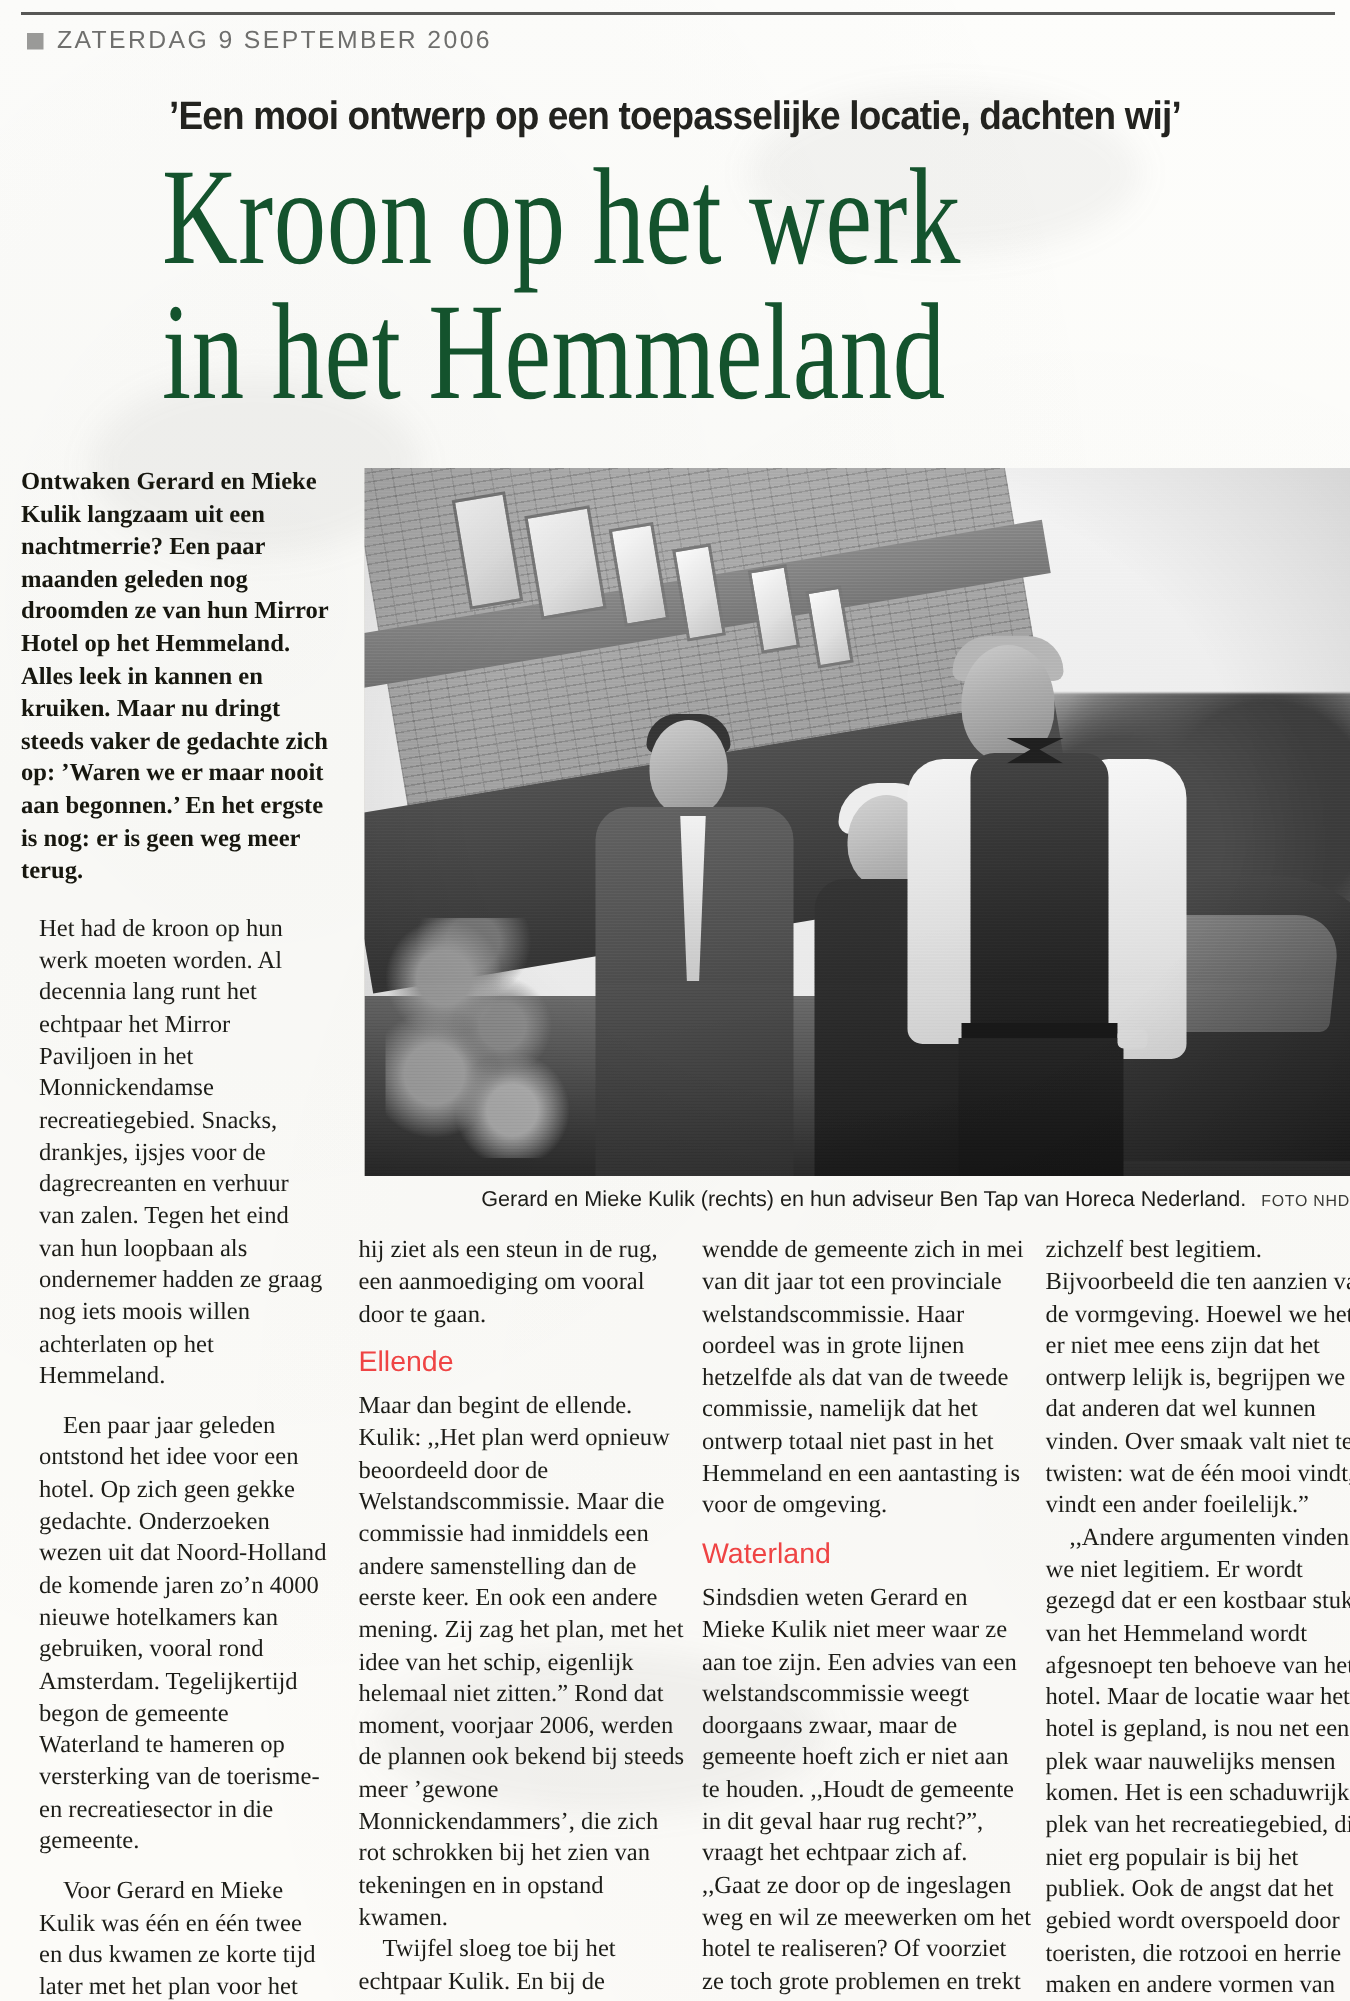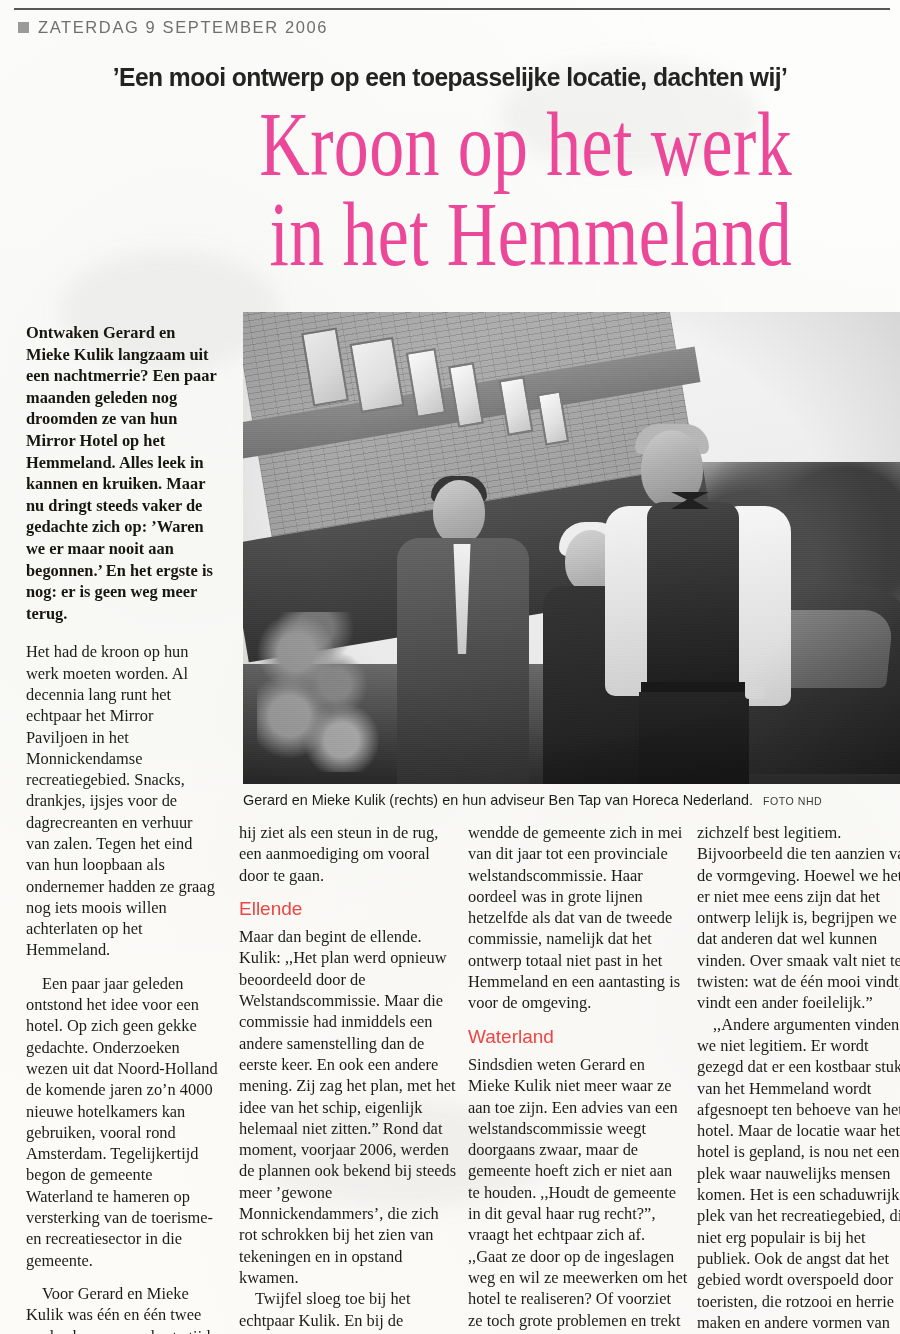--- a/index.html
+++ b/index.html
@@ -69,23 +69,23 @@
     font-weight: bold;
     font-size: 26.5px;
     letter-spacing: -0.6px;
     color: #23231f;
     transform: scaleX(0.93);
   }
   .headline {
     position: absolute;
     left: 0; right: 0;
     top: 100px;
-    text-align: right;
+    text-align: left;
     font-family: "Liberation Serif", serif;
-    color: #ec4899;
+    color: #14532d;
     line-height: 0.96;
   }
   .headline .hl-line {
     display: block;
     font-size: 92px;
     font-weight: normal;
     transform: scaleX(0.76);
     letter-spacing: 0.5px;
   }
   .headline .hl-line.l2 {
@@ -108,21 +108,21 @@
     top: 0;
     width: 216px;
   }
   .lead-text {
     font-family: "Liberation Serif", serif;
     font-weight: bold;
     font-size: 16.4px;
     line-height: 21.6px;
     color: #17170f;
     text-align: left;
-    margin: 12px;
+    margin: 0;
   }
   .col1-cont {
     margin-top: 17px;
     font-size: 16.4px;
     line-height: 21.3px;
     text-align: left;
     color: #1d1d18;
   }
   .col1-cont p { margin: 12px; }
   .col1-cont p + p { text-indent: 16px; }
@@ -266,21 +266,21 @@
   }
 
   
   .caption-row {
     position: absolute;
     left: 229px;
     top: 482px;
     width: 657px;
     display: flex;
     align-items: baseline;
-    justify-content: flex-start;
+    justify-content: flex-end;
     gap: 10px;
   }
   .caption-text {
     font-family: "Liberation Sans", sans-serif;
     font-size: 14.4px;
     color: #1d1d19;
   }
   .photo-credit {
     font-family: "Liberation Sans", sans-serif;
     font-size: 10.6px;

